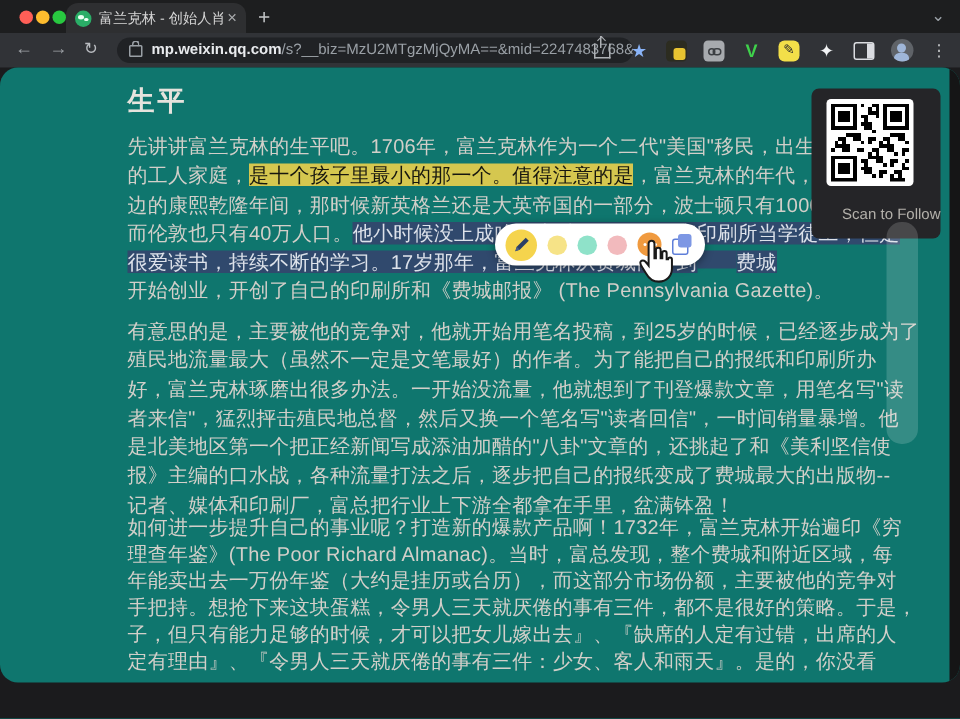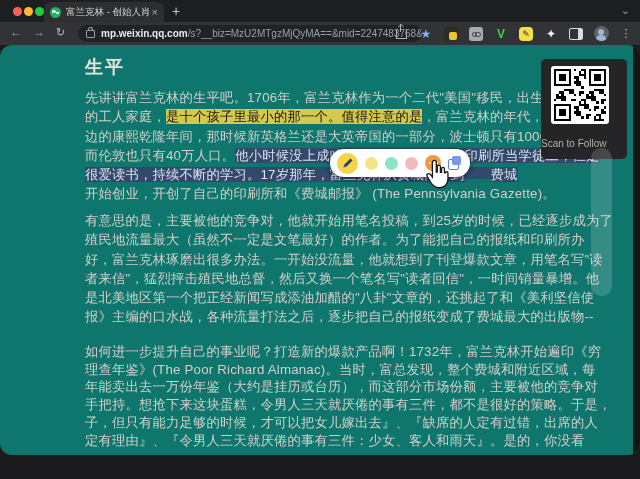--- a/index.html
+++ b/index.html
@@ -65,21 +65,21 @@
   .p-1{top:166px;}
   .p-2{top:298px;}
   .line{white-space:nowrap;font-size:13.3px;line-height:19.3px;color:#d2cfc9;letter-spacing:0.2px;}
   .p-2 .line{line-height:17.7px;}
   .hl{background:#d5c74f;color:#17170f;}
   .sel{background:#30496d;color:#dde2ea;}
   .gap{display:inline-block;width:26px;height:12px;vertical-align:baseline;}
   
   .qr-panel{position:absolute;left:541px;top:14px;width:86px;height:100px;background:#252528;border-radius:5px;}
   .qr-box{position:absolute;left:7px;top:7px;width:58px;height:58px;background:#ffffff;border-radius:3px;padding:3px;box-sizing:border-box;margin-left:3px;}
-  .qr-caption{position:absolute;left:0;top:79px;width:86px;text-align:left;font-size:10px;color:#b3b0aa;}
+  .qr-caption{position:absolute;left:0;top:79px;width:86px;text-align:right;font-size:10px;color:#b3b0aa;}
   .scroll-ghost{position:absolute;left:591px;top:103px;width:21px;height:148px;border-radius:10px;background:rgba(255,255,255,0.16);}
   
   .hl-toolbar{position:absolute;left:330px;top:104px;height:28px;background:#ffffff;border-radius:14px;
               box-shadow:0 1px 6px rgba(0,0,0,.45);display:flex;align-items:center;padding:0 7px;gap:7px;}
   .pen-btn{width:21px;height:21px;border-radius:50%;background:#f5d44d;display:flex;align-items:center;justify-content:center;}
   .dot{width:13px;height:13px;border-radius:50%;}
   .dot.yellow{background:#f6e387;}
   .dot.mint{background:#8fe2c9;}
   .dot.pink{background:#f2babd;}
   .comment-btn{width:16px;height:16px;border-radius:50%;background:#f09a3f;display:flex;align-items:center;justify-content:center;gap:1.5px;}
@@ -151,20 +151,21 @@
         <div class="line"><span class="sel">很爱读书，持续不断的学习。17岁那年，富兰克林从费城离开到</span><span class="sel gap"></span><span class="sel">费城</span></div>
         <div class="line"><span>开始创业，开创了自己的印刷所和《费城邮报》 (The Pennsylvania Gazette)。</span></div>
       </div>
       <div class="para p-1">
         <div class="line"><span>有意思的是，主要被他的竞争对，他就开始用笔名投稿，到25岁的时候，已经逐步成为了</span></div>
         <div class="line"><span>殖民地流量最大（虽然不一定是文笔最好）的作者。为了能把自己的报纸和印刷所办</span></div>
         <div class="line"><span>好，富兰克林琢磨出很多办法。一开始没流量，他就想到了刊登爆款文章，用笔名写"读</span></div>
         <div class="line"><span>者来信"，猛烈抨击殖民地总督，然后又换一个笔名写"读者回信"，一时间销量暴增。他</span></div>
         <div class="line"><span>是北美地区第一个把正经新闻写成添油加醋的"八卦"文章的，还挑起了和《美利坚信使</span></div>
         <div class="line"><span>报》主编的口水战，各种流量打法之后，逐步把自己的报纸变成了费城最大的出版物--</span></div>
+        <div class="line"><span>记者、媒体和印刷厂，富总把行业上下游全都拿在手里，盆满钵盈！</span></div>
       </div>
       <div class="para p-2">
         <div class="line"><span>如何进一步提升自己的事业呢？打造新的爆款产品啊！1732年，富兰克林开始遍印《穷</span></div>
         <div class="line"><span>理查年鉴》(The Poor Richard Almanac)。当时，富总发现，整个费城和附近区域，每</span></div>
         <div class="line"><span>年能卖出去一万份年鉴（大约是挂历或台历），而这部分市场份额，主要被他的竞争对</span></div>
         <div class="line"><span>手把持。想抢下来这块蛋糕，令男人三天就厌倦的事有三件，都不是很好的策略。于是，</span></div>
         <div class="line"><span>子，但只有能力足够的时候，才可以把女儿嫁出去』、『缺席的人定有过错，出席的人</span></div>
         <div class="line"><span>定有理由』、『令男人三天就厌倦的事有三件：少女、客人和雨天』。是的，你没看</span></div>
       </div>
     </div>

